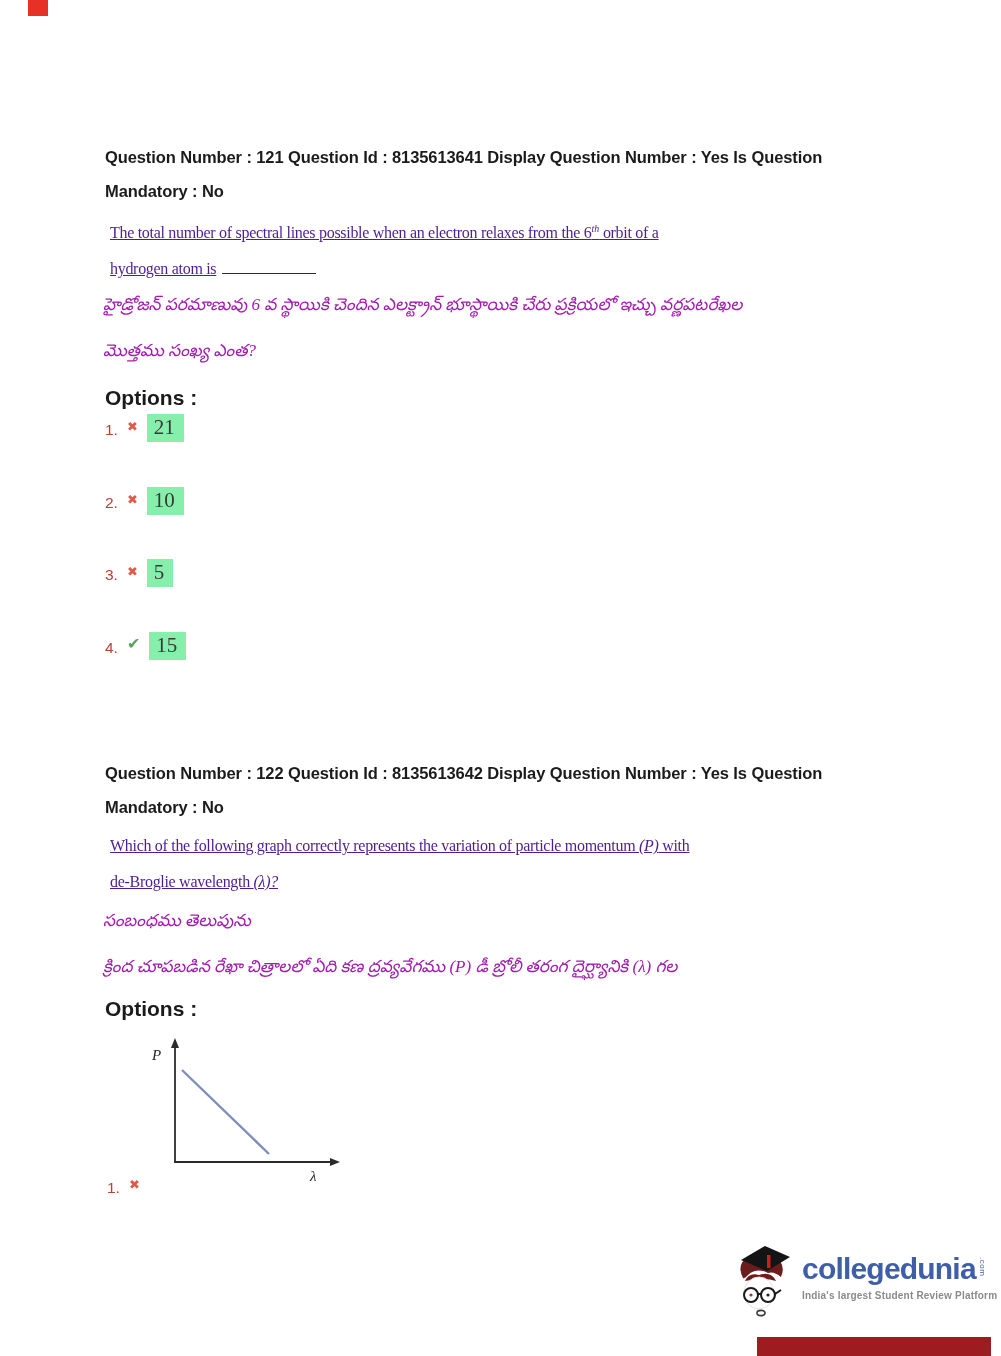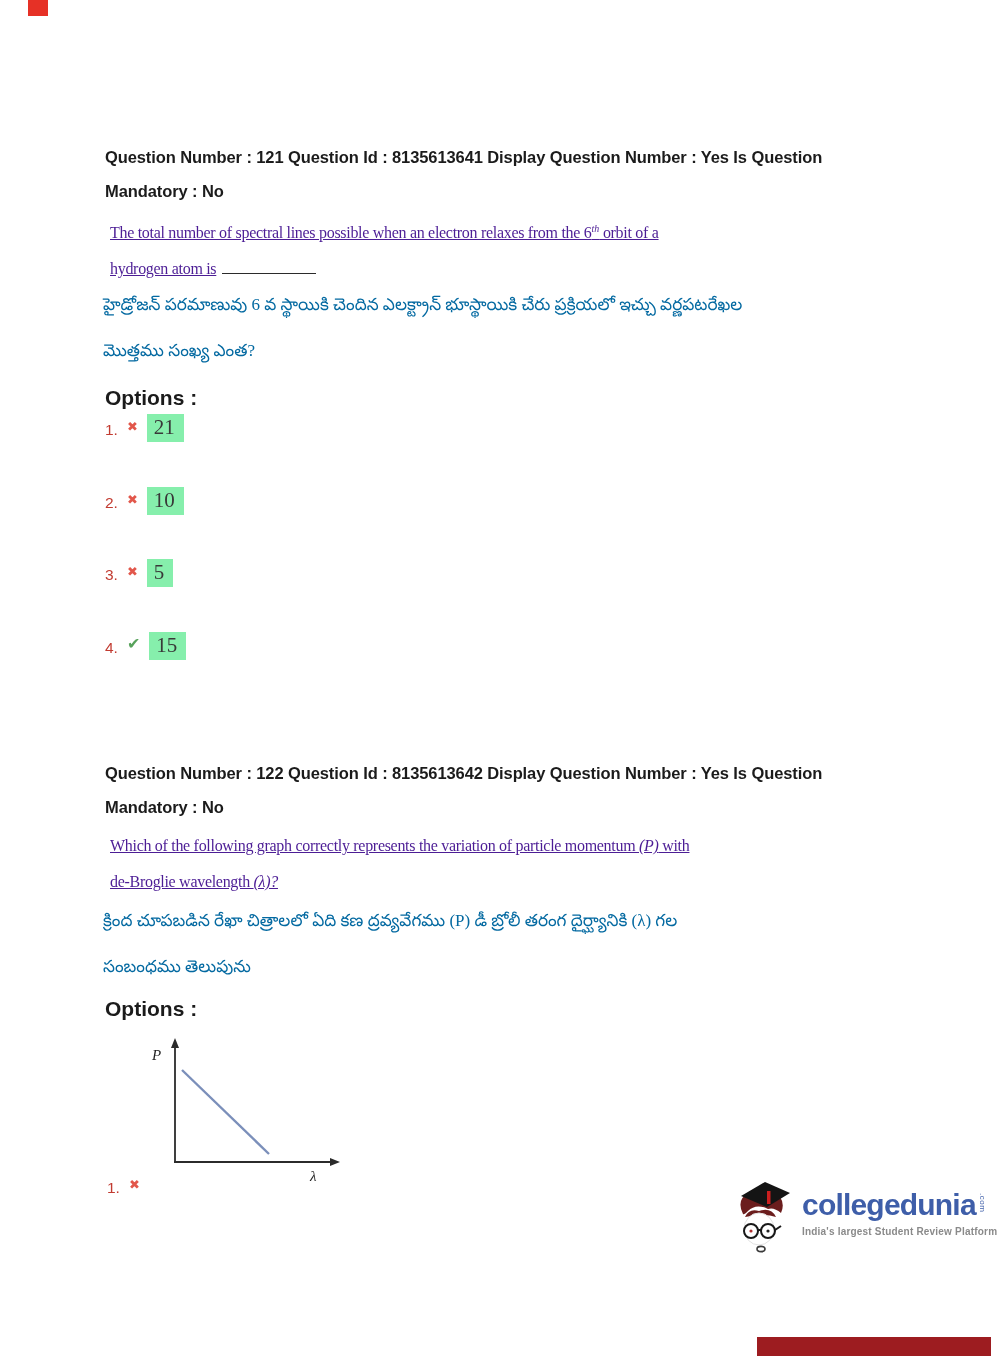--- a/index.html
+++ b/index.html
@@ -13,21 +13,21 @@
   .qheader{font-weight:bold;font-size:16.5px;color:#1b1b1b;line-height:34px;width:830px;letter-spacing:-0.1px;}
   .qheader .hline{display:block;}
 
   
   .qen{font-family:"Liberation Serif",serif;font-size:16px;color:#4c1d95;line-height:36px;letter-spacing:-0.3px;text-decoration:underline;}
   .qen sup{font-size:0.62em;font-style:italic;vertical-align:super;letter-spacing:0;}
   .math{font-style:italic;}
   .blank-line{display:inline-block;width:94px;border-bottom:1.6px solid #2b2b2b;height:12px;margin-left:6px;}
 
   
-  .qte{font-family:"Liberation Serif",serif;font-size:17px;color:#0369a1;line-height:46px;}
+  .qte{font-family:"Liberation Serif",serif;font-size:17px;color:#a21caf;line-height:46px;font-style:italic;}
 
   .options-label{font-weight:bold;font-size:21px;color:#1b1b1b;}
 
   
   .opt-row{display:flex;align-items:flex-start;gap:9px;}
   .opt-num{color:#c23b31;font-size:15.5px;padding-top:7px;}
   .opt-icon{font-size:13px;padding-top:6px;line-height:1;}
   .opt-icon.wrong{color:#e2574b;}
   .opt-icon.correct{color:#57a25b;font-size:16px;padding-top:4px;}
   .opt-value{font-family:"Liberation Serif",serif;font-size:21px;color:#383838;background:#86efac;padding:1px 9px 2px 7px;}
@@ -95,22 +95,22 @@
   <span class="hline">Question Number : 122 Question Id : 8135613642 Display Question Number : Yes Is Question</span>
   <span class="hline">Mandatory : No</span>
 </div>
 
 <div class="abs qen" style="left:110px;top:828px;">
   <div><span>Which of the following graph correctly represents the variation of particle momentum </span><span class="math">(P)</span><span> with</span></div>
   <div><span>de-Broglie wavelength </span><span class="math">(λ)?</span></div>
 </div>
 
 <div class="abs qte" style="left:103px;top:898px;">
+  <div>సంబంధము తెలుపును</div>
   <div>క్రింద చూపబడిన రేఖా చిత్రాలలో ఏది కణ ద్రవ్యవేగము (P)  డీ బ్రోలీ తరంగ దైర్ఘ్యానికి (λ) గల</div>
-  <div>సంబంధము తెలుపును</div>
 </div>
 
 <div class="abs options-label" style="left:105px;top:997px;">Options :</div>
 
 <svg class="abs graph-svg" style="left:138px;top:1032px;" width="212" height="152" viewBox="0 0 212 152">
 
   <line x1="37" y1="14" x2="37" y2="131" stroke="#2b2b2b" stroke-width="1.8"></line>
   <polygon points="37,6 33,16 41,16" fill="#2b2b2b"></polygon>
 
   <line x1="36" y1="130" x2="194" y2="130" stroke="#2b2b2b" stroke-width="1.8"></line>
@@ -120,21 +120,21 @@
 
   <text x="14" y="28">P</text>
   <text x="172" y="149">λ</text>
 </svg>
 
 <div class="abs opt-row" style="left:107px;top:1172px;">
   <span class="opt-num">1.</span>
   <span class="opt-icon wrong">✖</span>
 </div>
 
-<div class="abs logo-wrap" style="left:735px;top:1182px;">
+<div class="abs logo-wrap" style="left:735px;top:1246px;">
   <svg width="62" height="72" viewBox="0 0 62 72">
 
     <path d="M8 32 Q1 18 13 11 Q20 4 30 9 Q40 5 45 15 Q50 22 46 31 Q39 25 33 27 Q21 21 13 29 Q9 33 8 32 Z" fill="#6b1d1d"></path>
     <path d="M10 35 Q14 26 24 29 Q36 25 41 35 Q30 31 10 35 Z" fill="#6b1d1d"></path>
 
     <polygon points="30,0 55,11 32,25 6,14" fill="#141414"></polygon>
     <rect x="32" y="9" width="3.5" height="13" fill="#cc1f1f"></rect>
 
     <ellipse cx="24" cy="47" rx="15" ry="16" fill="#ffffff" stroke="#e2e2e2" stroke-width="1"></ellipse>
 

